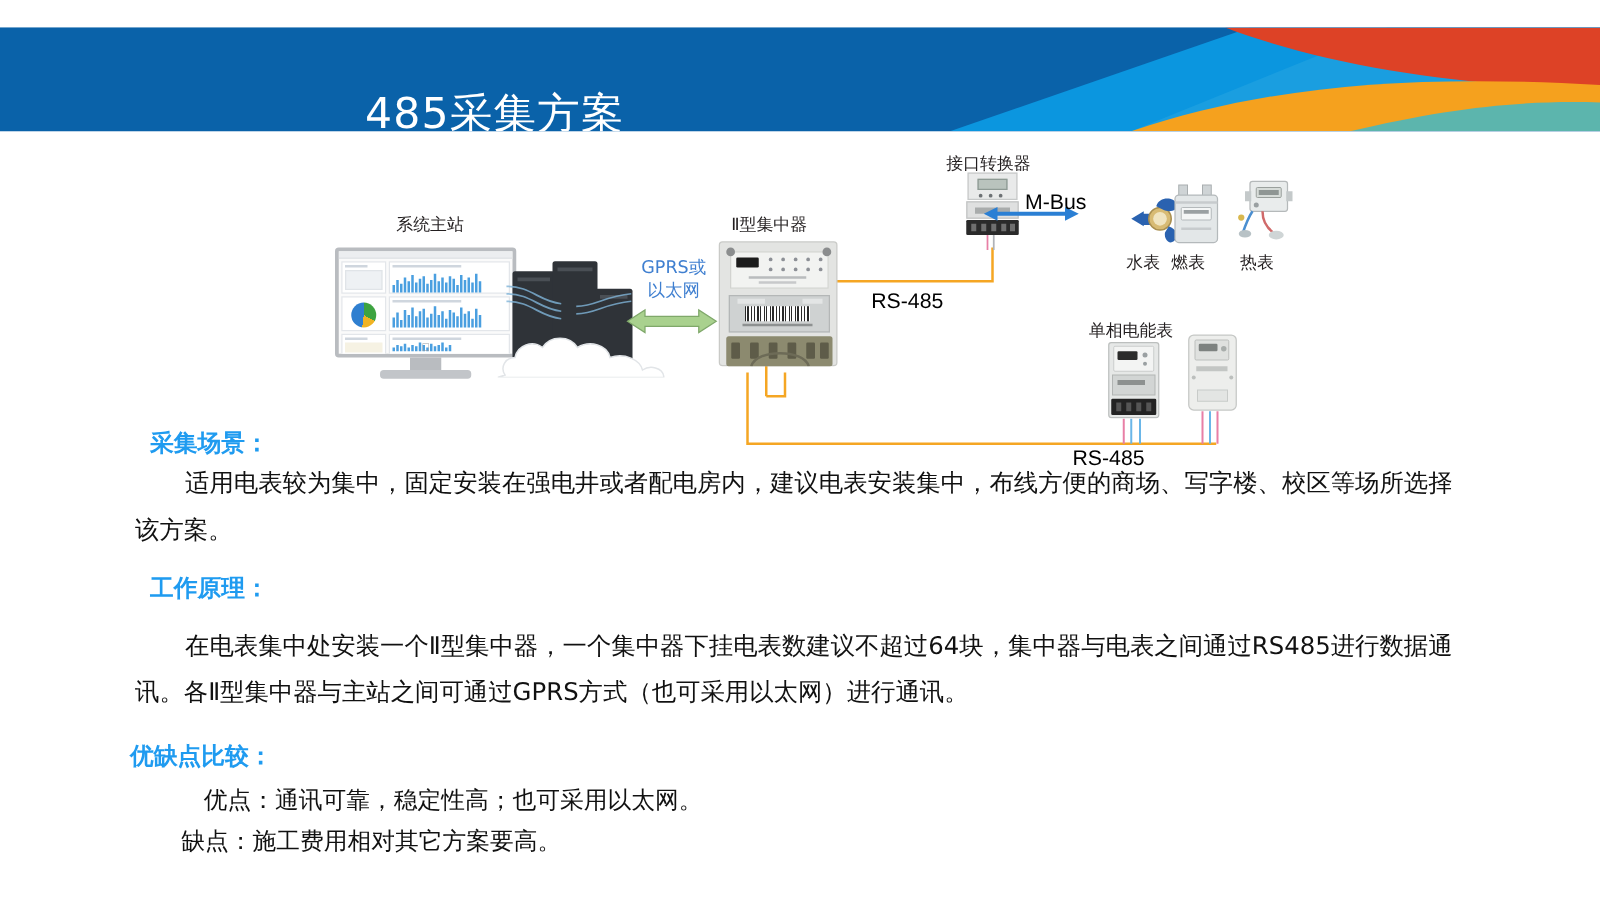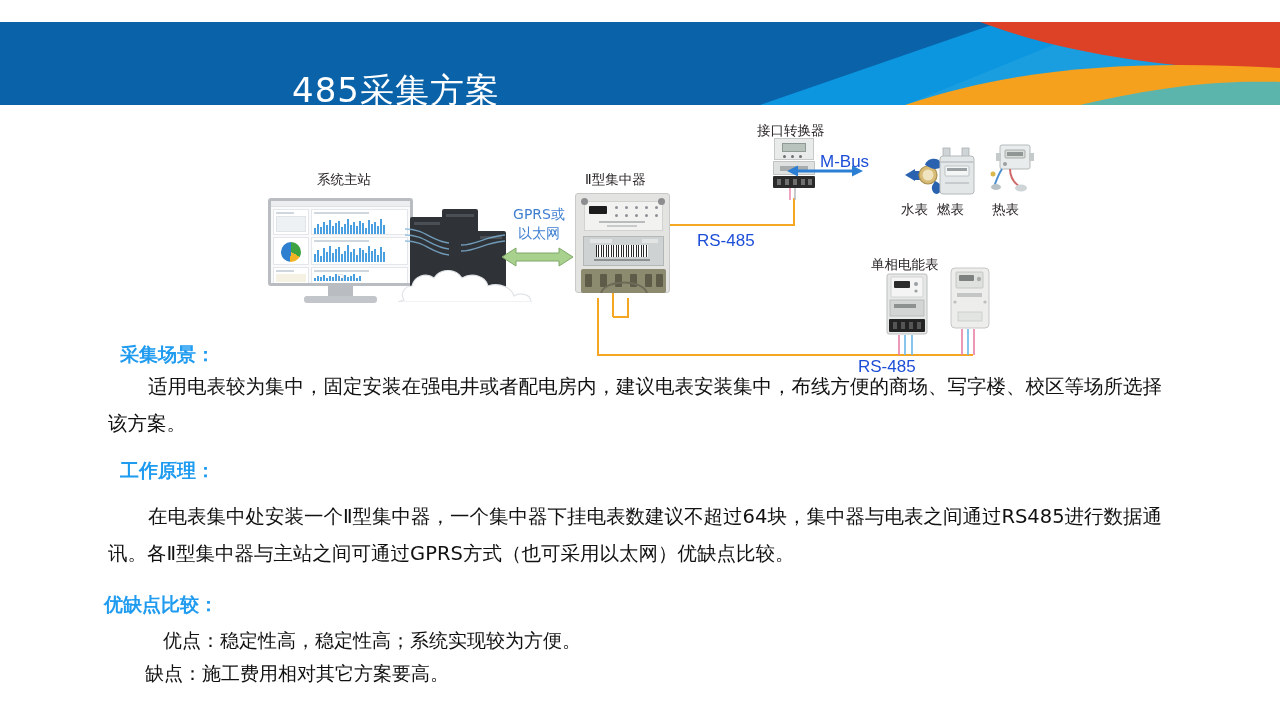--- a/index.html
+++ b/index.html
@@ -73,21 +73,21 @@
   .dlabel {
     position: absolute;
     font-size: 13.5px;
     color: #231f20;
     white-space: nowrap;
     font-family: "DejaVu Sans", sans-serif;
   }
   .dlabel-blue {
     position: absolute;
     font-size: 15px;
-    color: #1d4ed8;
+    color: #000000;
     white-space: nowrap;
     font-family: "Liberation Sans", sans-serif;
   }
   .dlabel-blue2 {
     position: absolute;
     font-size: 14px;
     color: #3f7fd0;
     text-align: center;
     line-height: 19px;
     font-family: "DejaVu Sans", sans-serif;
@@ -526,18 +526,18 @@
     <div>以太网</div>
   </div>
 </div>
 
 <div id="content">
 
   <div id="h-scene" class="sec-head">采集场景：</div>
   <div id="p-scene" class="para indent">适用电表较为集中，固定安装在强电井或者配电房内，建议电表安装集中，布线方便的商场、写字楼、校区等场所选择该方案。</div>
 
   <div id="h-principle" class="sec-head">工作原理：</div>
-  <div id="p-principle" class="para indent">在电表集中处安装一个Ⅱ型集中器，一个集中器下挂电表数建议不超过64块，集中器与电表之间通过RS485进行数据通讯。各Ⅱ型集中器与主站之间可通过GPRS方式（也可采用以太网）优缺点比较。</div>
+  <div id="p-principle" class="para indent">在电表集中处安装一个Ⅱ型集中器，一个集中器下挂电表数建议不超过64块，集中器与电表之间通过RS485进行数据通讯。各Ⅱ型集中器与主站之间可通过GPRS方式（也可采用以太网）进行通讯。</div>
 
   <div id="h-compare" class="sec-head">优缺点比较：</div>
-  <div id="p-pros" class="sub-line">优点：稳定性高，稳定性高；系统实现较为方便。</div>
+  <div id="p-pros" class="sub-line">优点：通讯可靠，稳定性高；也可采用以太网。</div>
   <div id="p-cons" class="sub-line">缺点：施工费用相对其它方案要高。</div>
 </div>
 
 </body></html>

